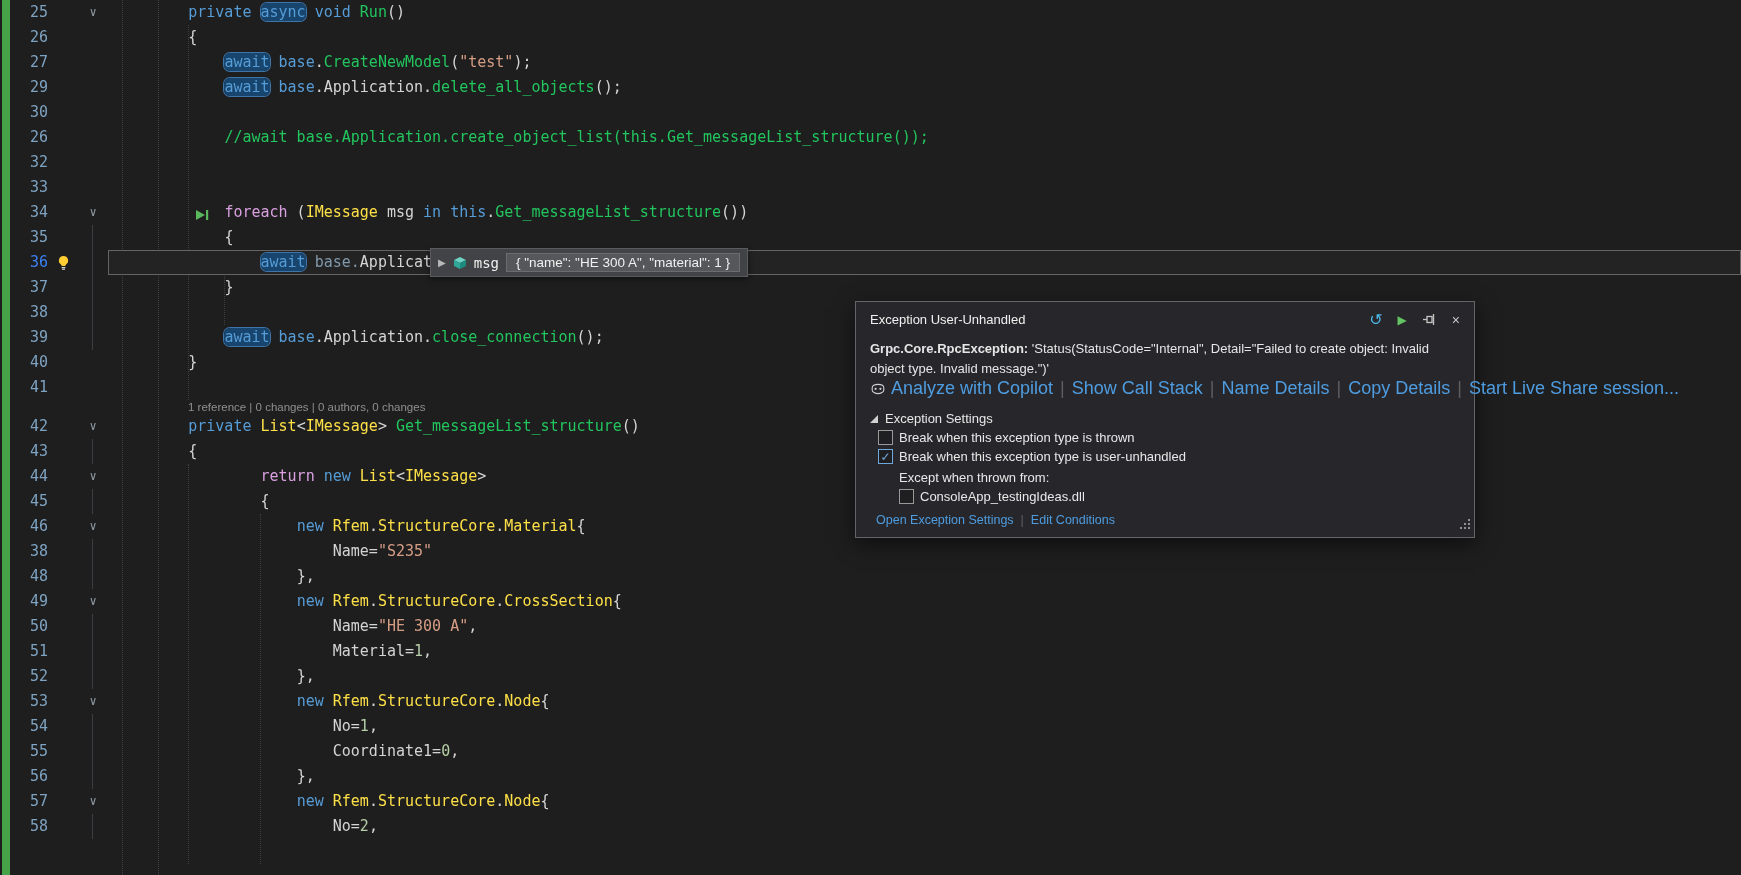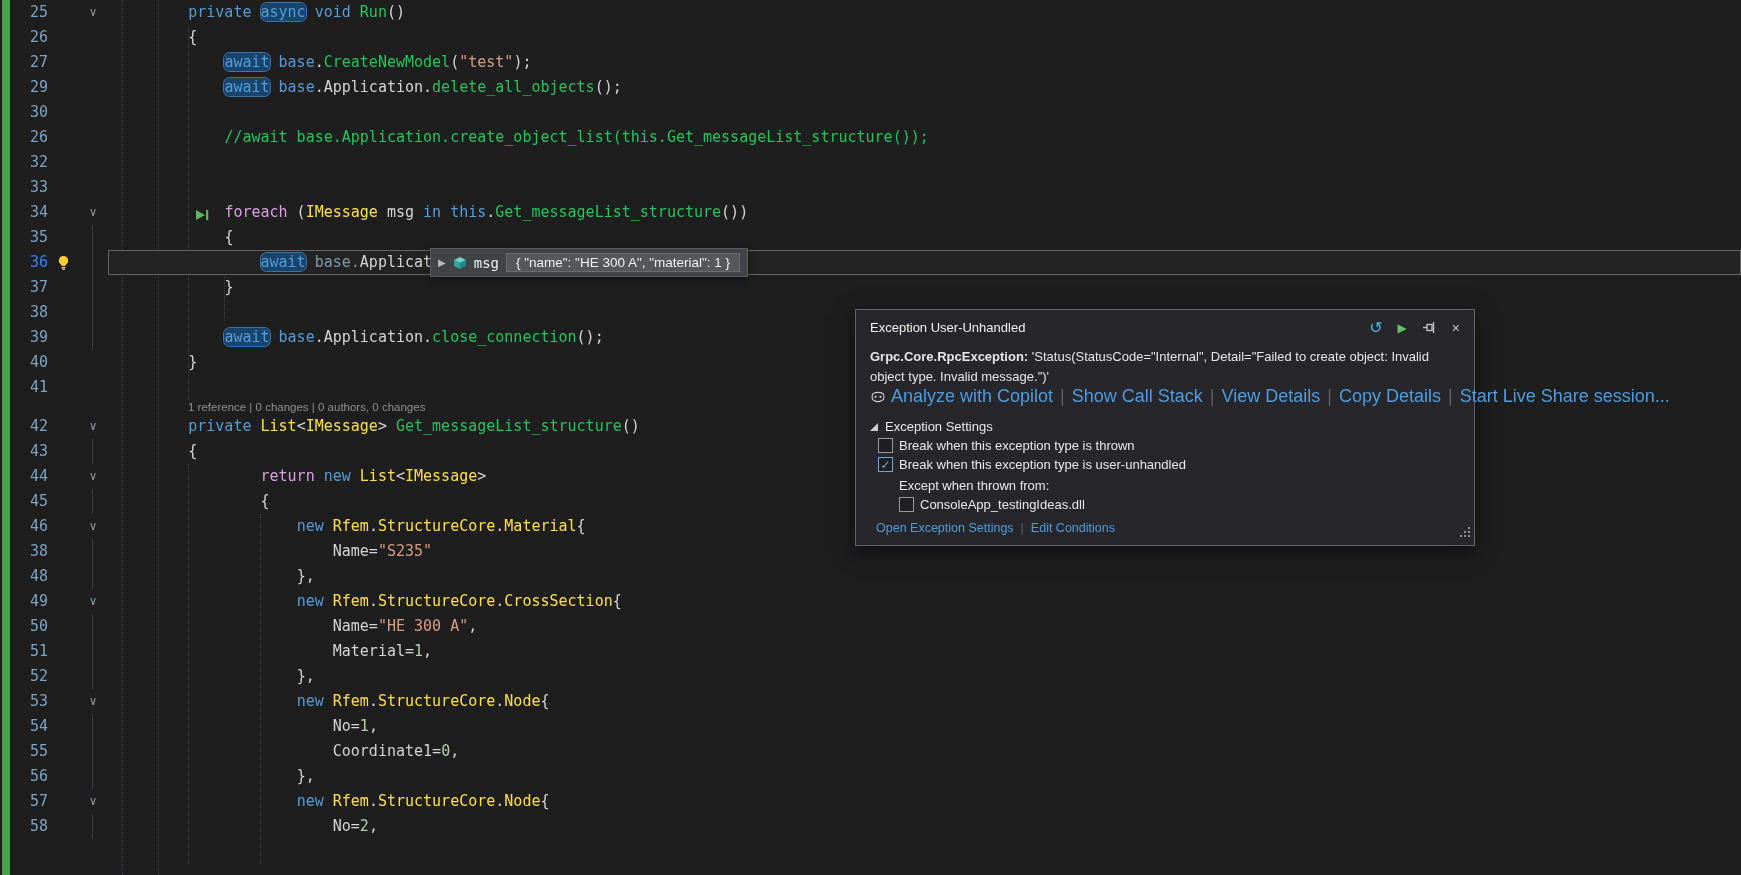--- a/index.html
+++ b/index.html
@@ -39,21 +39,21 @@
   
   .datatip{position:absolute;left:430px;top:248px;height:27px;display:flex;align-items:center;gap:7px;
            background:#424346;border:1px solid #5a5b5f;padding:0 7px;z-index:5;
            box-shadow:0 2px 6px rgba(0,0,0,.45);}
   .dt-exp{color:#b8b8b8;font-size:10px;cursor:pointer;}
   .dt-icon{display:flex;align-items:center;}
   .dt-name{color:#f0f0f0;font-family:"DejaVu Sans Mono",monospace;font-size:14px;}
   .dt-value{background:#56575b;border:1px solid #6b6c70;padding:1px 9px;color:#f0f0f0;
             font-size:13.5px;font-family:"Liberation Sans",sans-serif;white-space:nowrap;cursor:pointer;}
   
-  .exc{position:absolute;left:855px;top:309px;width:620px;box-sizing:border-box;background:#27272b;
+  .exc{position:absolute;left:855px;top:301px;width:620px;box-sizing:border-box;background:#27272b;
        border:1px solid #636369;box-shadow:0 6px 20px rgba(0,0,0,.55);padding:10px 14px 8px;
        color:#e8e8e8;font-size:13px;z-index:10;}
   .exc-head{display:flex;justify-content:space-between;align-items:center;}
   .exc-title{color:#f0f0f0;}
   .exc-icons{display:flex;gap:15px;align-items:center;}
   .exc-ic{color:#c5c5c5;cursor:pointer;font-size:14px;line-height:14px;display:flex;align-items:center;}
   .exc-ic.hist{color:#4db8e8;font-size:16px;}
   .exc-ic.play{color:#62c462;font-size:12px;}
   .exc-msg{margin-top:12px;line-height:1.5;color:#e6e6e6;}
   .exc-msg b{font-weight:bold;}
@@ -162,21 +162,21 @@
         <span class="lnk"><span style="display:flex">
             <svg width="16" height="16" viewBox="0 0 16 16">
               <path d="M2.2 6.8C2.2 4.6 4.4 3.4 8 3.4s5.8 1.2 5.8 3.4v2.4c0 1.6-2.9 3.4-5.8 3.4s-5.8-1.8-5.8-3.4z" fill="none" stroke="#cfcfcf" stroke-width="1.1"></path>
               <circle cx="5.6" cy="7.8" r="1.1" fill="#cfcfcf"></circle>
               <circle cx="10.4" cy="7.8" r="1.1" fill="#cfcfcf"></circle>
             </svg>
           </span>Analyze with Copilot</span>
         <span class="pipe">|</span>
         <span class="lnk">Show Call Stack</span>
         <span class="pipe">|</span>
-        <span class="lnk">View Details</span>
+        <span class="lnk">Name Details</span>
         <span class="pipe">|</span>
         <span class="lnk">Copy Details</span>
         <span class="pipe">|</span>
         <span class="lnk">Start Live Share session...</span>
       </div>
     <div class="exc-settings">
       <div class="exc-sec-head">
         <span class="tri"></span>
         <span>Exception Settings</span>
       </div>

